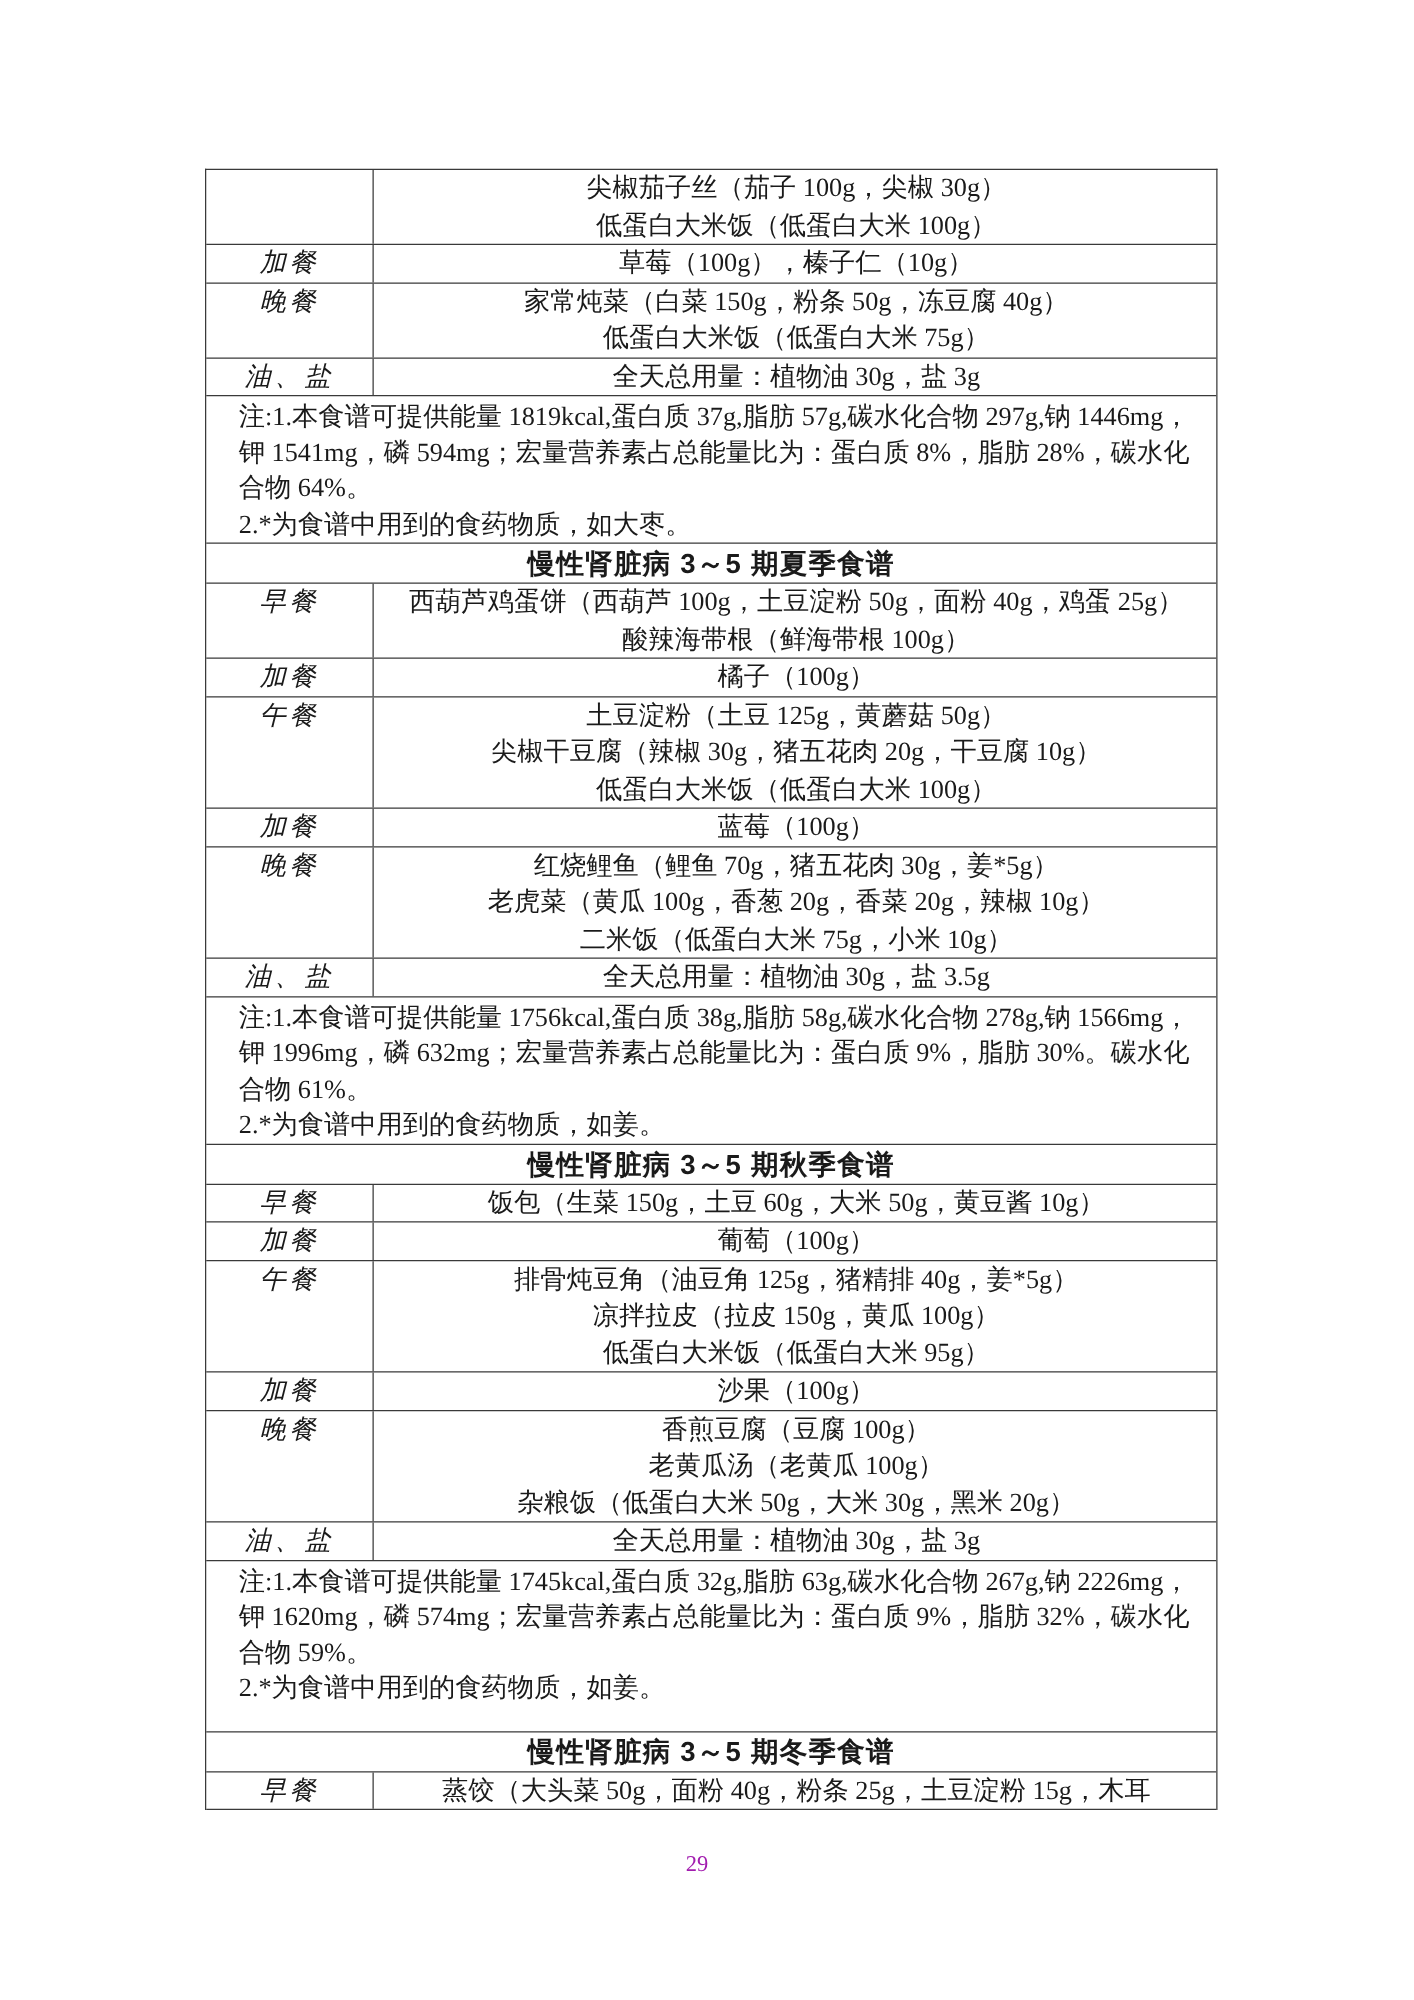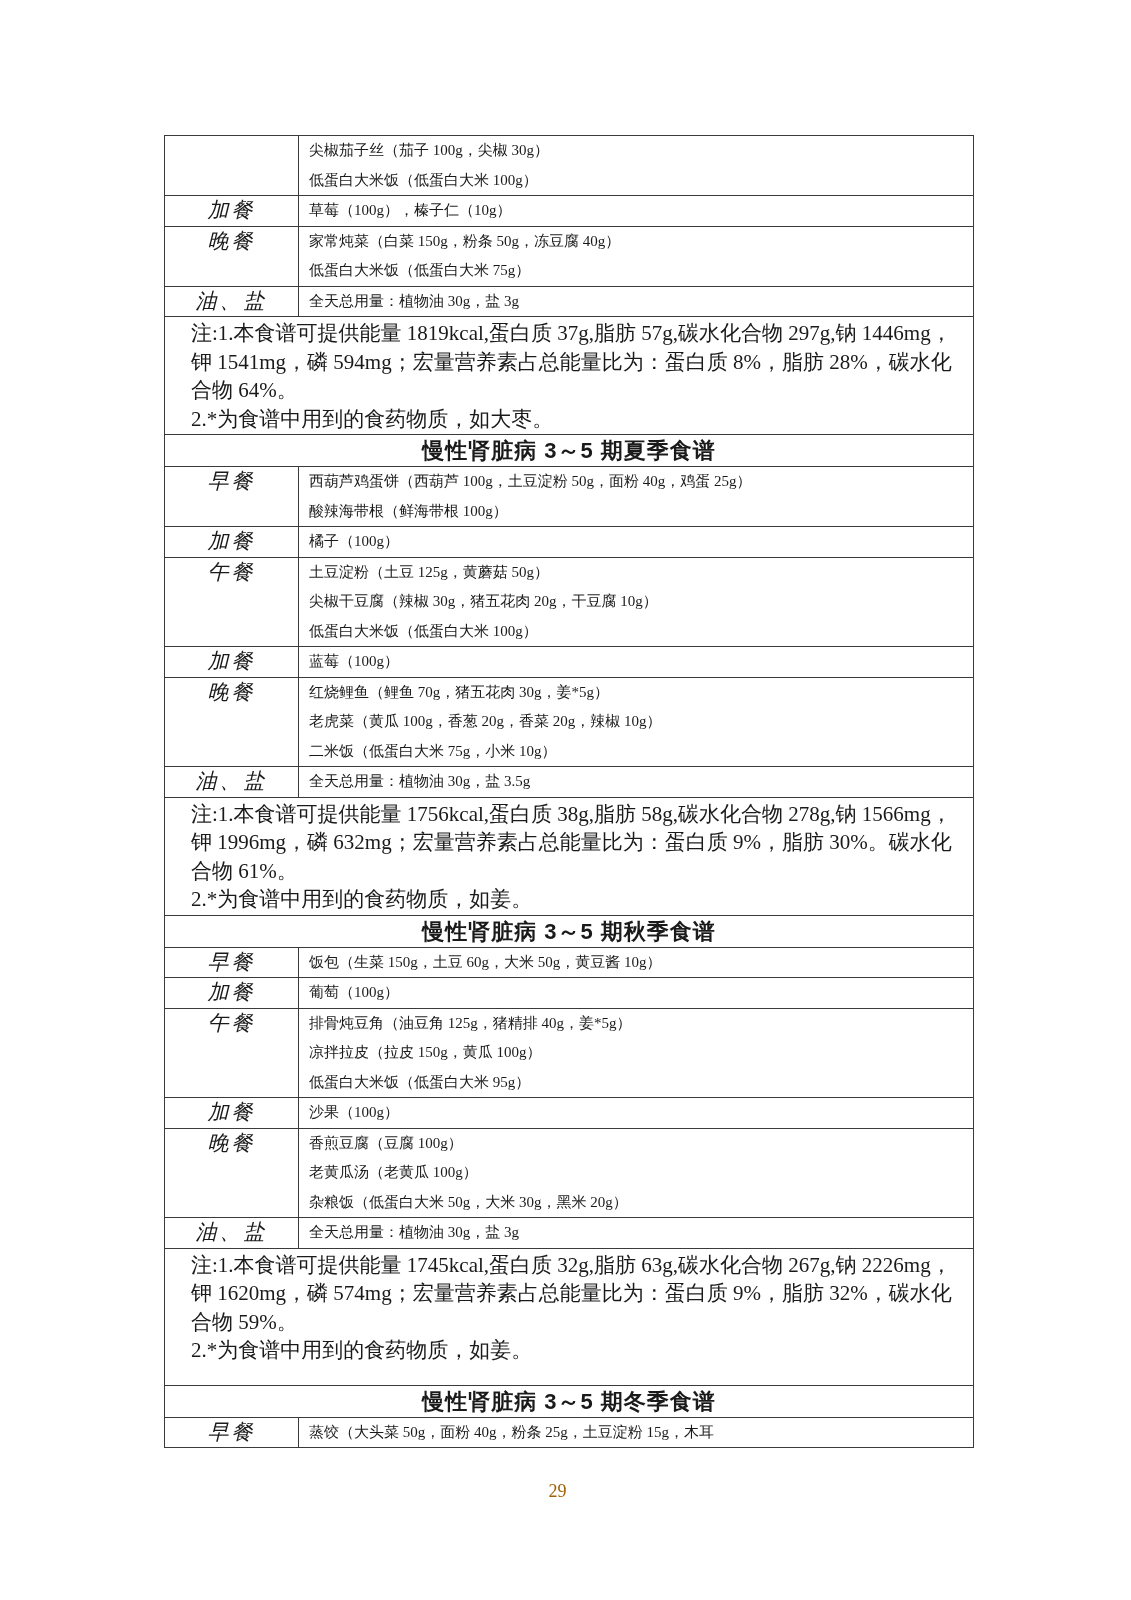--- a/index.html
+++ b/index.html
@@ -35,22 +35,23 @@
     text-align: center;
     font-size: 21px;
     line-height: 29.5px;
     letter-spacing: 3px;
     padding-top: 0px;
     font-style: italic;
   }
   .cnt {
     flex: 1;
     padding: 0 8px 0 10px;
-    font-size: 15px;
+    font-size: 21px;
     line-height: 29.5px;
+    text-align: center;
   }
   .dish { display: block; }
   .hdr {
     text-align: center;
     font-weight: bold;
     font-family: "Liberation Sans", "DejaVu Sans", sans-serif;
     font-size: 22px;
     line-height: 31px;
     border-bottom: 1.6px solid #3a3a3a;
     letter-spacing: 1px;
@@ -63,21 +64,21 @@
   }
   .notes.tall { padding-bottom: 20px; }
   .note { display: block; margin-left: 20px; }
   .pagenum {
     position: absolute;
     top: 1481px;
     left: 0;
     width: 1115px;
     text-align: center;
     font-size: 18px;
-    color: #a16207;
+    color: #a21caf;
   }
 </style>
 </head>
 <body>
 
 <div class="doc">
 
   <div class="row">
     <div class="lbl"></div>
     <div class="cnt">

